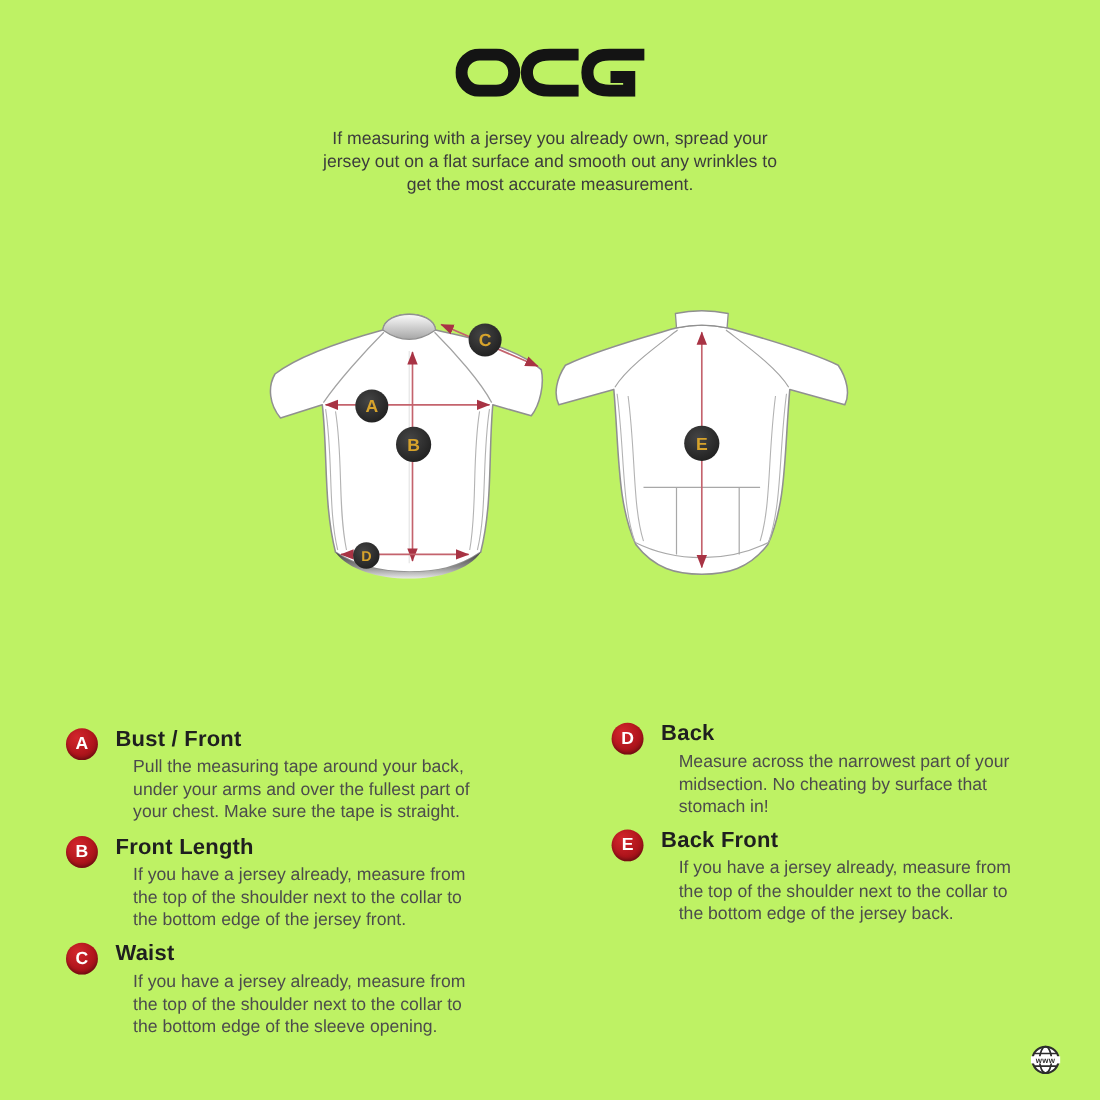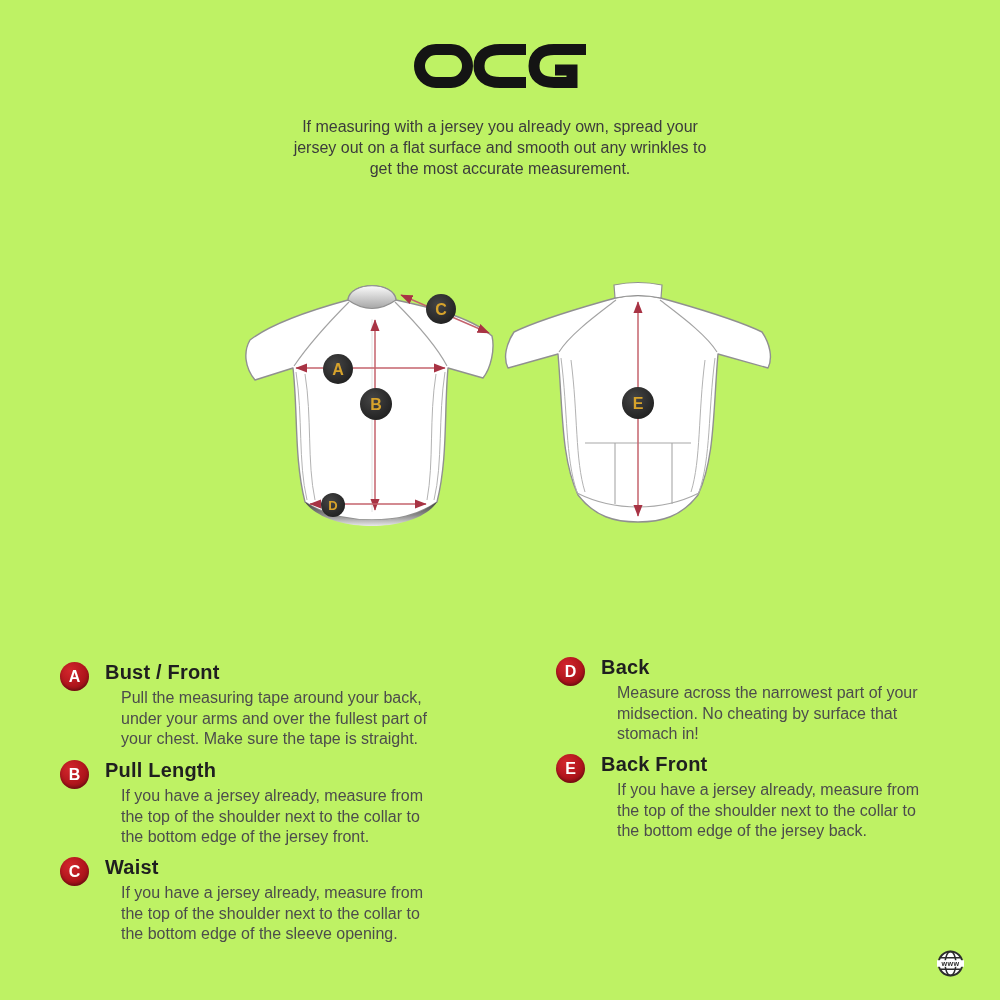--- a/index.html
+++ b/index.html
@@ -157,21 +157,21 @@
       <h3>Bust / Front</h3>
       <p>Pull the measuring tape around your back,
 under your arms and over the fullest part of
 your chest. Make sure the tape is straight.</p>
     </div>
   </div>
 
   <div class="section" id="section-b">
     <span class="badge">B</span>
     <div class="content">
-      <h3>Pull Length</h3>
+      <h3>Front Length</h3>
       <p>If you have a jersey already, measure from
 the top of the shoulder next to the collar to
 the bottom edge of the jersey front.</p>
     </div>
   </div>
 
   <div class="section" id="section-c">
     <span class="badge">C</span>
     <div class="content">
       <h3>Waist</h3>

